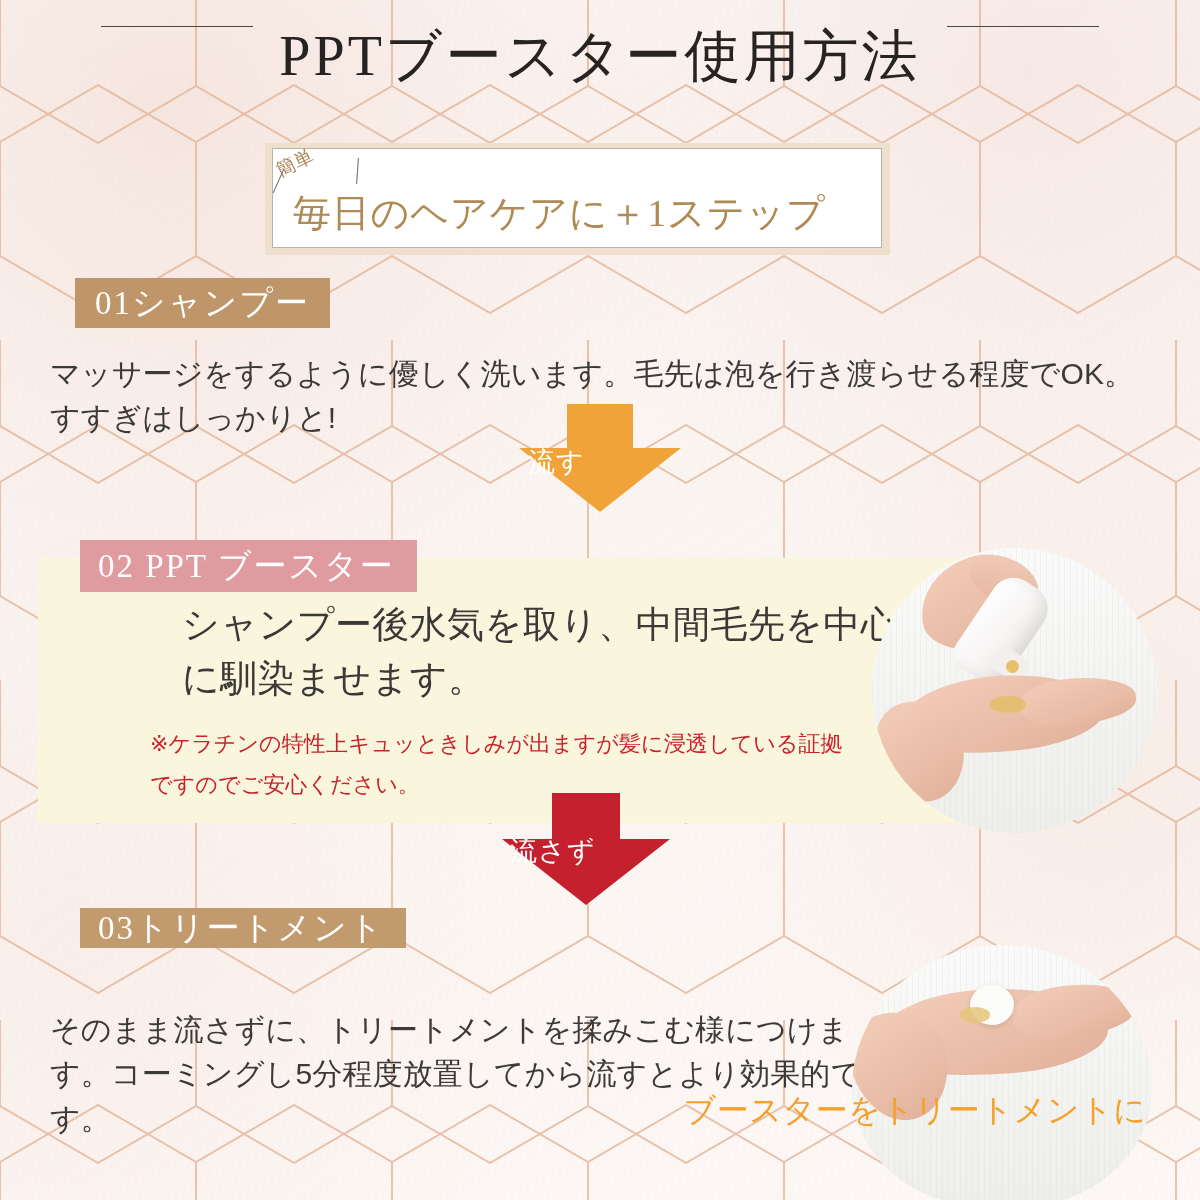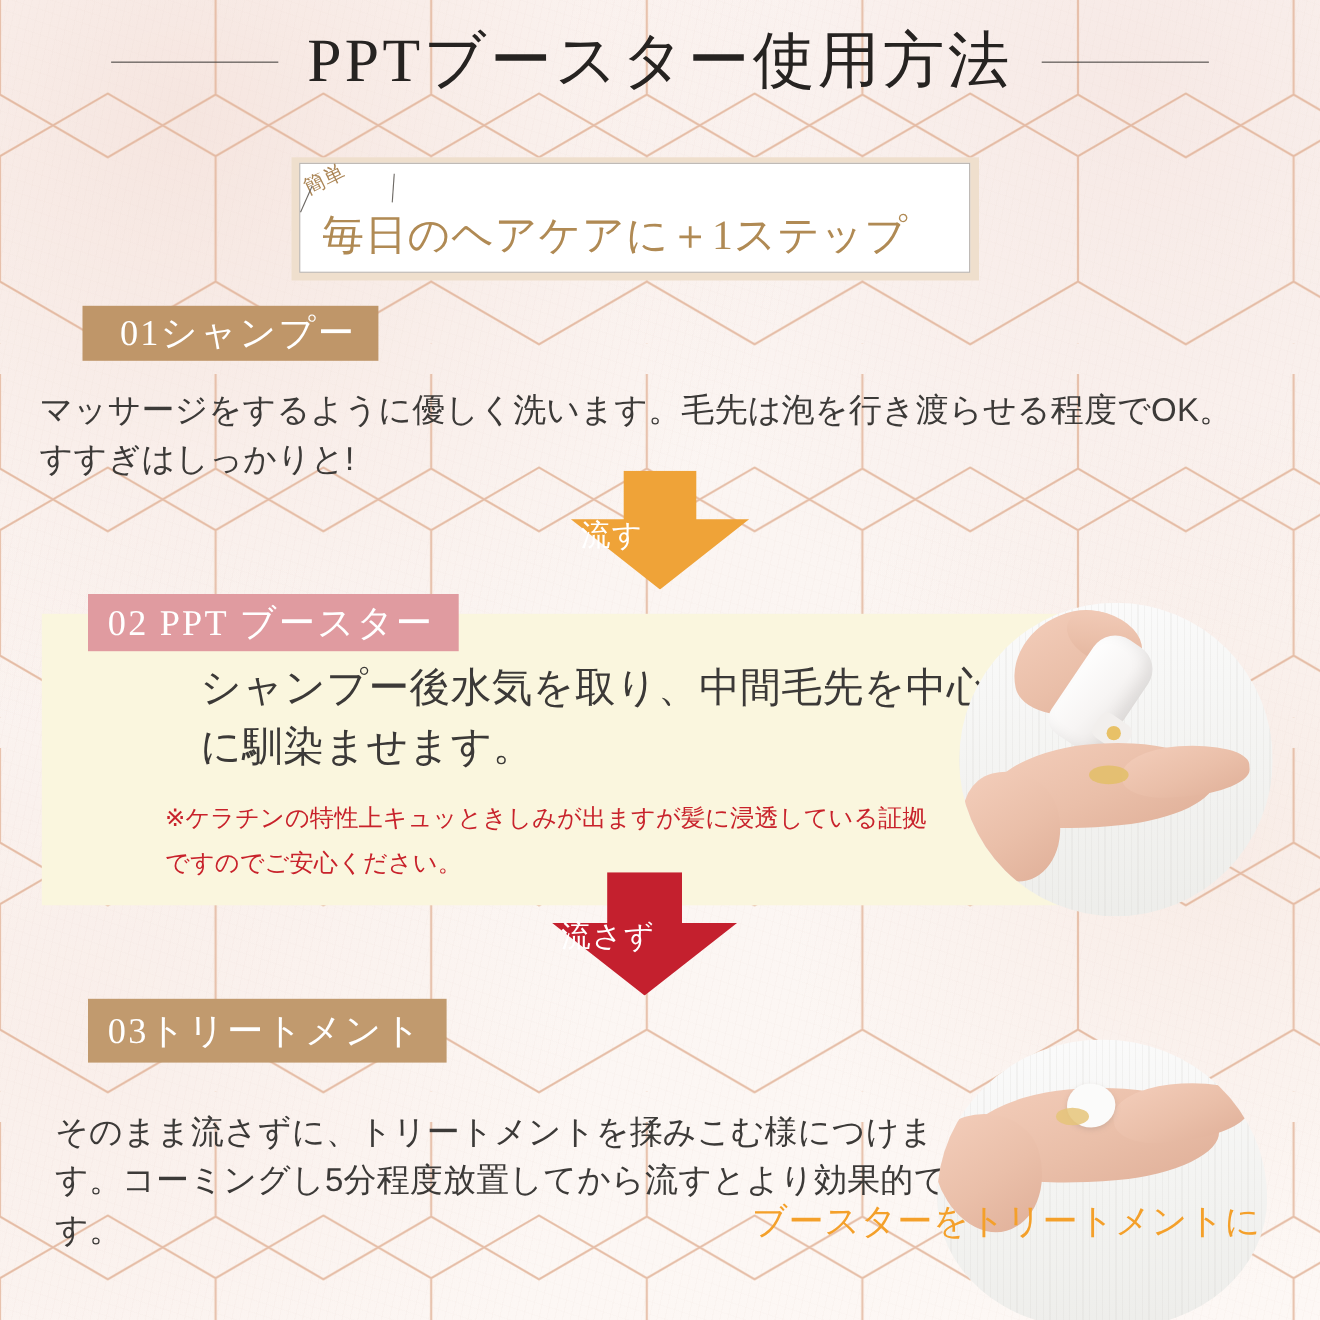--- a/index.html
+++ b/index.html
@@ -23,21 +23,21 @@
       linear-gradient(160deg,#fdf9f7 0%,#fbf5f2 45%,#fdf8f5 100%);
   }
   .bg-grain{position:absolute;inset:0;opacity:.5;
     background-image:
       repeating-linear-gradient(102deg, rgba(226,205,197,.16) 0 1px, rgba(255,255,255,0) 1px 7px),
       repeating-linear-gradient(18deg, rgba(230,211,203,.10) 0 1px, rgba(255,255,255,0) 1px 11px);
   }
 
   
   .title-row{position:absolute;top:26px;left:0;width:1200px;
-    display:flex;align-items:center;justify-content:center;gap:26px;}
+    display:flex;justify-content:center;gap:26px;}
   .rule{height:1px;background:#4a4744;flex:0 0 auto;}
   .rule.l{width:152px;}
   .rule.r{width:152px;}
   .main-title{
     font-family:"Liberation Serif","DejaVu Serif",serif;
     font-size:56px;letter-spacing:.055em;color:#262321;white-space:nowrap;
     line-height:1.1;font-weight:400;
   }
 
   
@@ -51,47 +51,47 @@
   .kantan{position:absolute;left:272px;top:160px;
     font-family:"Liberation Serif","DejaVu Serif",serif;
     font-size:19px;color:#ab8555;letter-spacing:.02em;
     transform:rotate(-26deg);transform-origin:left top;white-space:nowrap;}
   .sub-tick{position:absolute;width:1px;height:26px;background:#6b6762;}
 
   
   .badge{position:absolute;color:#ffffff;
     font-family:"Liberation Serif","DejaVu Serif",serif;
     display:flex;align-items:center;box-sizing:border-box;white-space:nowrap;}
-  .badge-01{left:75px;top:278px;height:50px;padding:0 20px 0 34px;
+  .badge-01{left:75px;top:278px;height:50px;padding:0 20px 0 20px;
     background:#bf9669;font-size:33px;letter-spacing:.06em;}
   .badge-02{left:80px;top:540px;height:52px;padding:0 22px 0 18px;
     background:#e09ba0;font-size:33px;letter-spacing:.06em;}
-  .badge-03{left:80px;top:908px;height:58px;padding:0 22px 0 18px;
+  .badge-03{left:80px;top:908px;height:40px;padding:0 22px 0 18px;
     background:#c19a6e;font-size:33px;letter-spacing:.06em;}
 
   
-  .body-01{position:absolute;left:36px;top:352px;width:1105px;
+  .body-01{position:absolute;left:50px;top:352px;width:1105px;
     font-size:30px;line-height:1.45;color:#3c3a38;letter-spacing:.005em;}
   .body-03{position:absolute;left:50px;top:1008px;width:820px;
     font-size:30px;line-height:1.48;color:#3c3a38;letter-spacing:.005em;}
 
   
   .panel-02{position:absolute;left:38px;top:558px;width:1010px;height:265px;
     background:#faf6de;}
   .body-02{position:absolute;left:150px;top:598px;width:720px;
     font-size:37px;line-height:1.45;color:#3b3937;letter-spacing:.01em;margin-left:32px;}
   .note-02{position:absolute;left:150px;top:712px;width:700px;
     font-size:22px;line-height:1.85;color:#c8222b;letter-spacing:.005em;margin-top:12px;}
 
   
   .arrow{position:absolute;}
   .arrow-label{position:absolute;color:#fff;
     font-family:"Liberation Serif","DejaVu Serif",serif;
     font-size:27px;letter-spacing:.04em;white-space:nowrap;}
-  .arrow-orange{left:495px;top:428px;}
+  .arrow-orange{left:495px;top:404px;}
   .arrow-orange .arrow-label{left:33px;top:40px;}
   .arrow-red{left:490px;top:793px;}
   .arrow-red .arrow-label{left:20px;top:40px;}
 
   
   .photo{position:absolute;border-radius:50%;overflow:hidden;}
   .photo-02{left:872px;top:548px;width:285px;height:285px;}
   .photo-03{left:852px;top:945px;width:300px;height:262px;}
   .photo-03{border-radius:50% 50% 45% 45%/55% 55% 45% 45%;}
   .ph-bg{position:absolute;inset:0;

